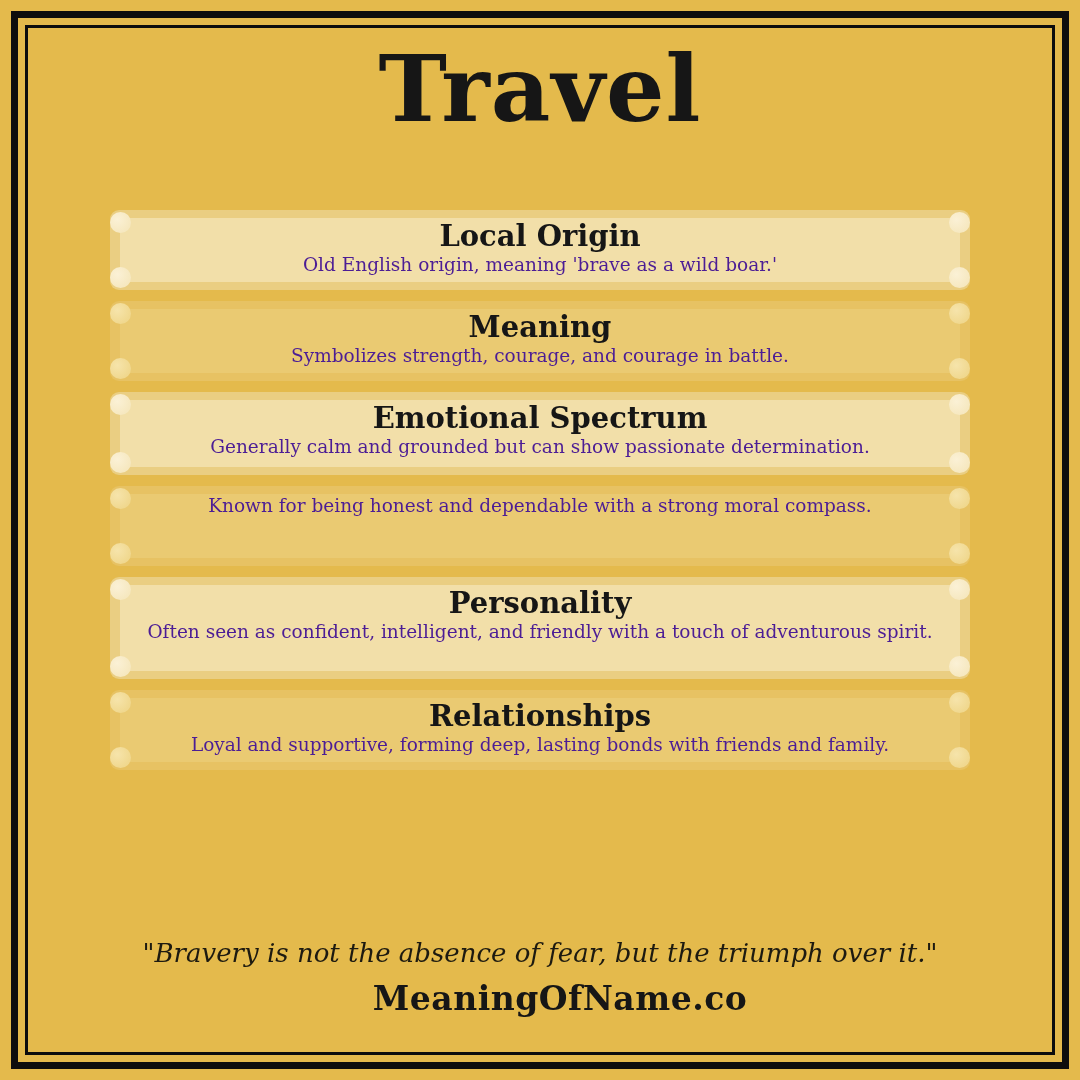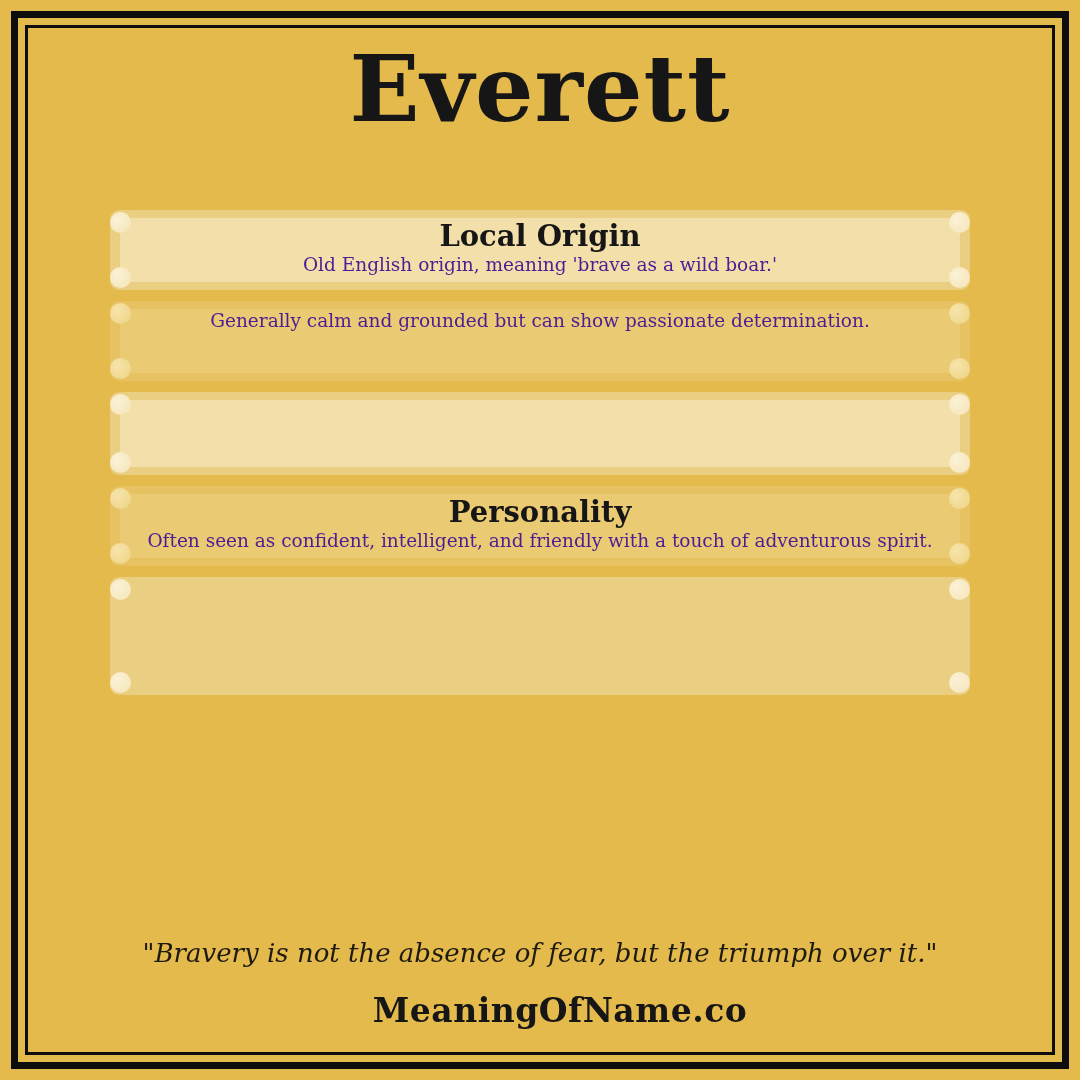--- a/index.html
+++ b/index.html
@@ -44,21 +44,21 @@
     display:flex;flex-direction:column;gap:11px;
   }
   .card{
     position:relative;
     box-sizing:border-box;
     height:80px;
     border-radius:9px;
     padding:8px 10px;
   }
   .cards .card:nth-child(3){height:83px;}
-  .cards .card:nth-child(5){height:118px;}
+  .cards .card:nth-child(5){height:102px;}
   .cards .card:nth-child(odd){background:var(--light-outer);}
   .cards .card:nth-child(even){background:var(--dark-outer);}
   .card-inner{
     box-sizing:border-box;
     height:100%;
     border-radius:4px;
     padding:0 20px;
     text-align:center;
     overflow:hidden;
   }
@@ -91,84 +91,100 @@
   .pin.br{right:0;bottom:2px;}
   .quote{
     position:absolute;top:936px;left:0;right:0;
     margin:0;
     text-align:center;
     font:italic 26px/34px "DejaVu Serif",serif;
     color:#1d1a10;
   }
   .brand{
     position:absolute;top:978px;left:0;right:0;
-    margin:12px;
+    margin:0;
     text-align:center;
     font:bold 33px/42px "DejaVu Serif",serif;
     color:var(--text);
     letter-spacing:0.5px;
     padding-left:40px;
   }
 </style>
 </head>
 <body>
 
 <div class="canvas">
   <div class="frame-outer"></div>
   <div class="frame-inner"></div>
 
-  <h1 class="title">Everett</h1>
+  <h1 class="title">Travel</h1>
 
   <div class="cards">
   <section class="card">
     <span class="pin tl"></span>
     <span class="pin tr"></span>
     <span class="pin bl"></span>
     <span class="pin br"></span>
     <div class="card-inner">
       <h2 class="card-heading">Local Origin</h2>
       <p class="card-body">Old English origin, meaning 'brave as a wild boar.'</p>
     </div>
   </section>
 
+  <section class="card">
+    <span class="pin tl"></span>
+    <span class="pin tr"></span>
+    <span class="pin bl"></span>
+    <span class="pin br"></span>
+    <div class="card-inner">
+      <h2 class="card-heading">Meaning</h2>
+      <p class="card-body">Symbolizes strength, courage, and courage in battle.</p>
+    </div>
+  </section>
 
   <section class="card">
     <span class="pin tl"></span>
     <span class="pin tr"></span>
     <span class="pin bl"></span>
     <span class="pin br"></span>
     <div class="card-inner">
+      <h2 class="card-heading">Emotional Spectrum</h2>
       <p class="card-body">Generally calm and grounded but can show passionate determination.</p>
     </div>
   </section>
 
   <section class="card">
     <span class="pin tl"></span>
     <span class="pin tr"></span>
     <span class="pin bl"></span>
     <span class="pin br"></span>
     <div class="card-inner">
+      <p class="card-body">Known for being honest and dependable with a strong moral compass.</p>
     </div>
   </section>
 
   <section class="card">
     <span class="pin tl"></span>
     <span class="pin tr"></span>
     <span class="pin bl"></span>
     <span class="pin br"></span>
     <div class="card-inner">
       <h2 class="card-heading">Personality</h2>
       <p class="card-body">Often seen as confident, intelligent, and friendly with a touch of adventurous spirit.</p>
     </div>
   </section>
 
   <section class="card">
     <span class="pin tl"></span>
     <span class="pin tr"></span>
     <span class="pin bl"></span>
     <span class="pin br"></span>
+    <div class="card-inner">
+      <h2 class="card-heading">Relationships</h2>
+      <p class="card-body">Loyal and supportive, forming deep, lasting bonds with friends and family.</p>
+    </div>
   </section>
 
 </div>
 
   <p class="quote">"Bravery is not the absence of fear, but the triumph over it."</p>
   <p class="brand">MeaningOfName.co</p>
 </div>
 
 </body></html>

